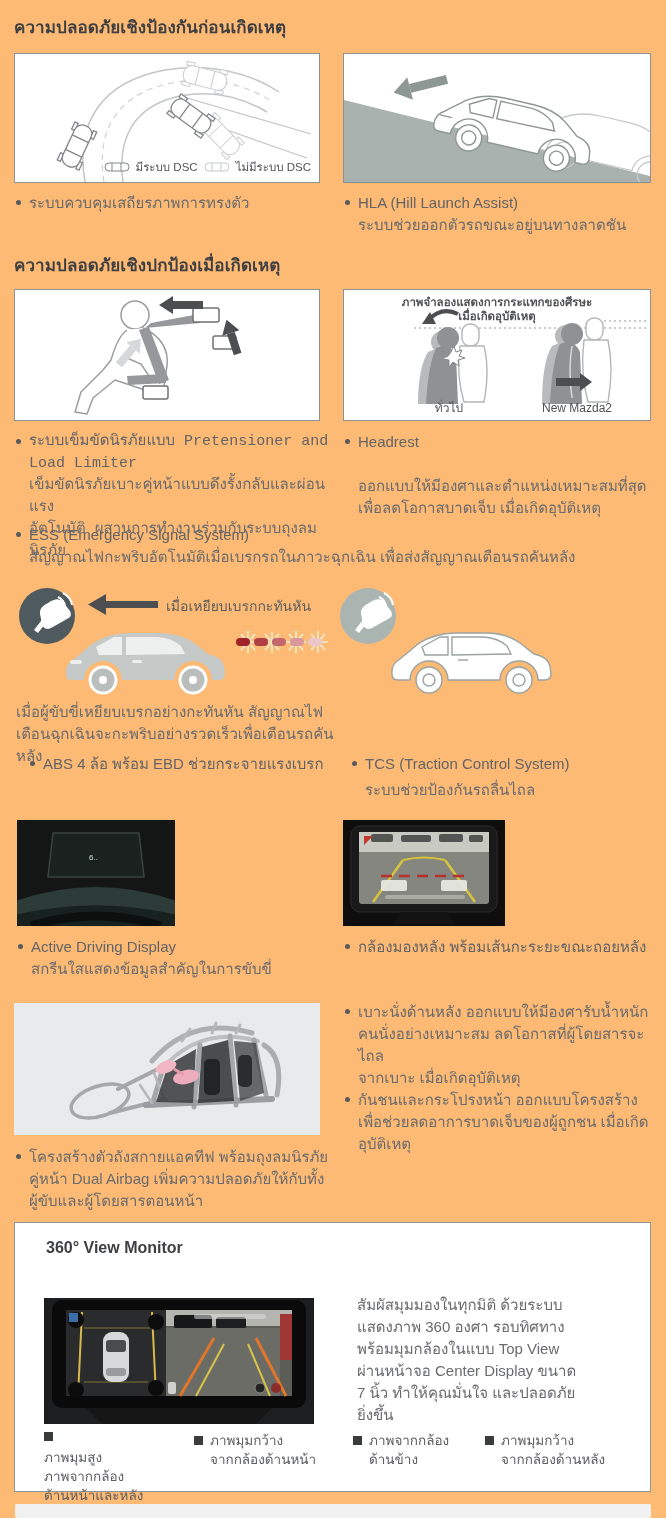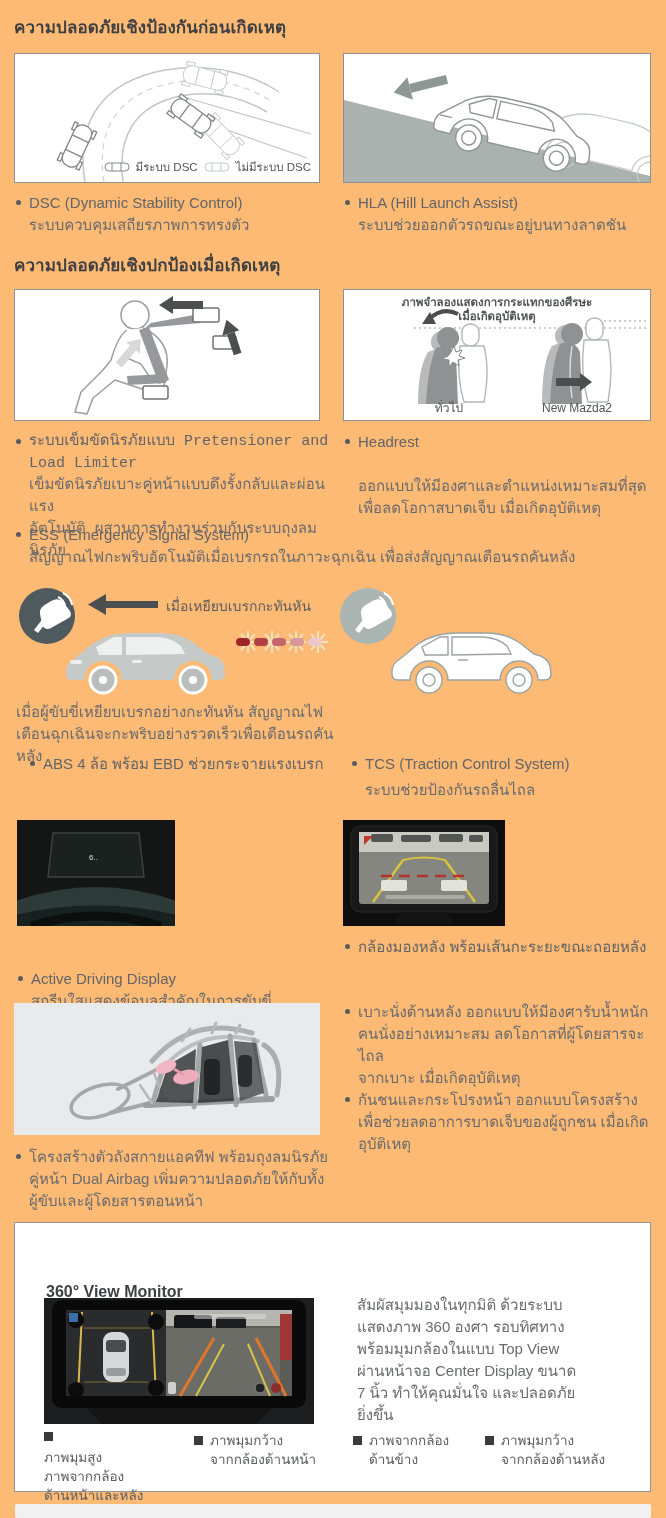--- a/index.html
+++ b/index.html
@@ -111,21 +111,20 @@
 
       <g transform="translate(66,34) rotate(-14)">
         <rect x="0" y="-4" width="38" height="9" fill="#8d9793"></rect>
         <polygon points="0,-11 0,12 -17,0.5" fill="#8d9793"></polygon>
       </g>
     </svg>
   </div>
 
   <div class="li" style="left:16px;top:192px;width:300px;">
     <span class="dot"></span>
-    <div>DSC (Dynamic Stability Control)</div>
     <div class="desc">ระบบควบคุมเสถียรภาพการทรงตัว</div>
   </div>
   <div class="li" style="left:345px;top:192px;width:310px;">
     <span class="dot"></span>
     <div>HLA (Hill Launch Assist)</div>
     <div class="desc">ระบบช่วยออกตัวรถขณะอยู่บนทางลาดชัน</div>
   </div>
 
   <div class="sec-title" style="left:14px;top:251px;">ความปลอดภัยเชิงปกป้องเมื่อเกิดเหตุ</div>
 
@@ -317,21 +316,21 @@
     <path d="M30,82 L60,40 M132,82 L102,40" stroke="#d9c23e" stroke-width="2.5" fill="none"></path>
     <path d="M60,40 Q81,35 102,40" stroke="#d9c23e" stroke-width="2" fill="none"></path>
     <path d="M38,56 L126,56" stroke="#b4322c" stroke-width="2.5" stroke-dasharray="11,7" fill="none"></path>
     <rect x="38" y="60" width="26" height="11" rx="2" fill="#e9eae4" opacity="0.92"></rect>
     <rect x="98" y="60" width="26" height="11" rx="2" fill="#e9eae4" opacity="0.92"></rect>
     <rect x="42" y="75" width="80" height="4" rx="2" fill="#cfd0c8" opacity="0.5"></rect>
     <polygon points="21,16 30,16 21,25" fill="#c0392b"></polygon>
     <polygon points="58,92 104,92 112,104 50,104" fill="#131313"></polygon>
   </svg>
 
-  <div class="li" style="left:18px;top:936px;width:300px;margin-top:32px;">
+  <div class="li" style="left:18px;top:936px;width:300px;">
     <span class="dot"></span>
     <div>Active Driving Display</div>
     <div class="desc">สกรีนใสแสดงข้อมูลสำคัญในการขับขี่</div>
   </div>
   <div class="li" style="left:345px;top:936px;width:315px;">
     <span class="dot"></span>
     <div>กล้องมองหลัง พร้อมเส้นกะระยะขณะถอยหลัง</div>
   </div>
 
   <svg class="photo" style="left:14px;top:1003px;" width="306" height="132" viewBox="0 0 306 132">
@@ -377,21 +376,21 @@
 จากเบาะ เมื่อเกิดอุบัติเหตุ</div>
   </div>
   <div class="li" style="left:345px;top:1089px;width:310px;">
     <span class="dot"></span>
     <div class="desc pre">กันชนและกระโปรงหน้า ออกแบบโครงสร้าง
 เพื่อช่วยลดอาการบาดเจ็บของผู้ถูกชน เมื่อเกิด
 อุบัติเหตุ</div>
   </div>
 
   <div class="box360">
-    <div class="b360-title" style="left:31px;top:16px;position:absolute;margin-top:44px;">360° View Monitor</div>
+    <div class="b360-title" style="left:31px;top:16px;position:absolute;">360° View Monitor</div>
 
     <svg style="position:absolute;left:29px;top:75px;" width="270" height="126" viewBox="0 0 270 126">
       <rect width="270" height="126" fill="#1d1e1f"></rect>
       <rect x="8" y="2" width="254" height="108" rx="10" fill="#0a0a0b"></rect>
       <rect x="22" y="12" width="226" height="86" fill="#232425"></rect>
 
       <g>
         <rect x="22" y="12" width="100" height="86" fill="#2a2b2c"></rect>
         <path d="M34,98 L38,14 M112,98 L108,14" stroke="#d8b84a" stroke-width="2" fill="none"></path>
         <path d="M40,30 L106,30 M40,84 L104,84" stroke="#b99f3e" stroke-width="1" opacity="0.6"></path>

